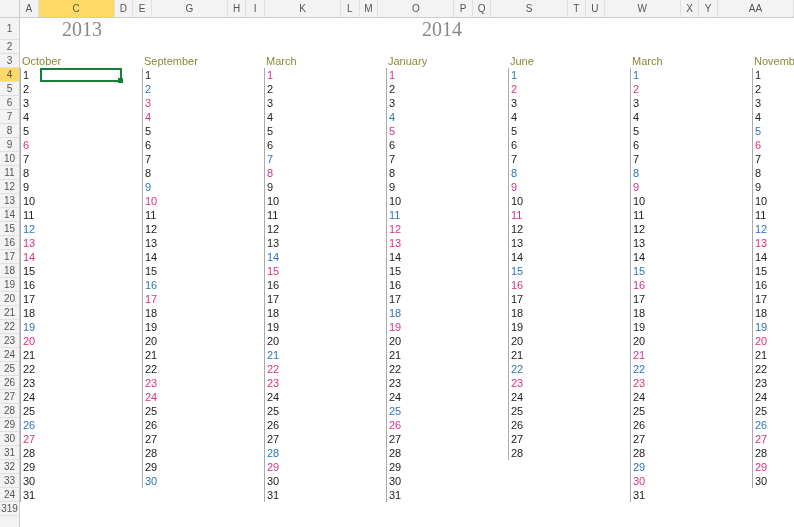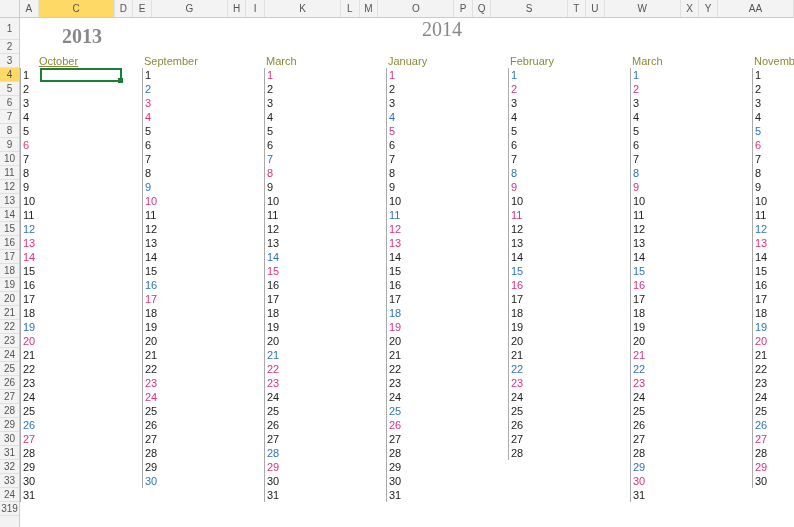--- a/index.html
+++ b/index.html
@@ -91,27 +91,27 @@
       <div class="row-header">29</div>
       <div class="row-header">30</div>
       <div class="row-header">31</div>
       <div class="row-header">32</div>
       <div class="row-header">33</div>
       <div class="row-header">24</div>
       <div class="row-header">319</div>
       <div class="row-header"></div>
     </div>
   <div class="grid" id="grid">
-      <div class="cell year" style="left: 40px; top: 7px; font-weight: bold;">2013</div>
+      <div class="cell year" style="left: 40px; top: 0px;">2013</div>
       <div class="cell year" style="left: 400px; top: 0px;">2014</div>
-      <div class="cell month-label" style="left: 17px; top: 36px; text-decoration: underline;">October</div>
+      <div class="cell month-label" style="left: 0px; top: 36px;">October</div>
       <div class="cell month-label" style="left: 122px; top: 36px;">September</div>
       <div class="cell month-label" style="left: 244px; top: 36px;">March</div>
       <div class="cell month-label" style="left: 366px; top: 36px;">January</div>
-      <div class="cell month-label" style="left: 488px; top: 36px;">February</div>
+      <div class="cell month-label" style="left: 488px; top: 36px;">June</div>
       <div class="cell month-label" style="left: 610px; top: 36px;">March</div>
       <div class="cell month-label" style="left: 732px; top: 36px;">November</div>
       <div class="cell day border-left" style="left: 0px; top: 50px; width: 20px;">1</div>
       <div class="cell day border-left" style="left: 0px; top: 64px; width: 20px;">2</div>
       <div class="cell day border-left" style="left: 0px; top: 78px; width: 20px;">3</div>
       <div class="cell day border-left" style="left: 0px; top: 92px; width: 20px;">4</div>
       <div class="cell day border-left" style="left: 0px; top: 106px; width: 20px;">5</div>
       <div class="cell pink border-left" style="left: 0px; top: 120px; width: 20px;">6</div>
       <div class="cell day border-left" style="left: 0px; top: 134px; width: 20px;">7</div>
       <div class="cell day border-left" style="left: 0px; top: 148px; width: 20px;">8</div>

